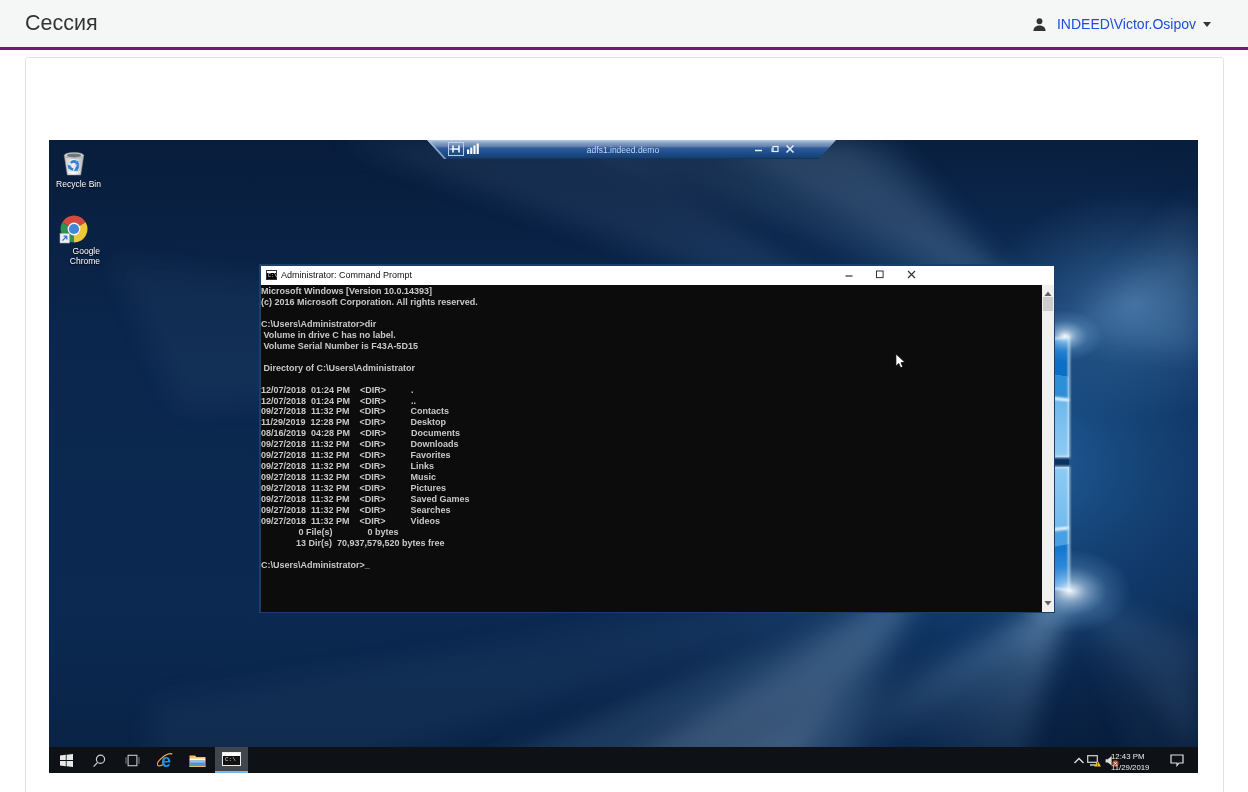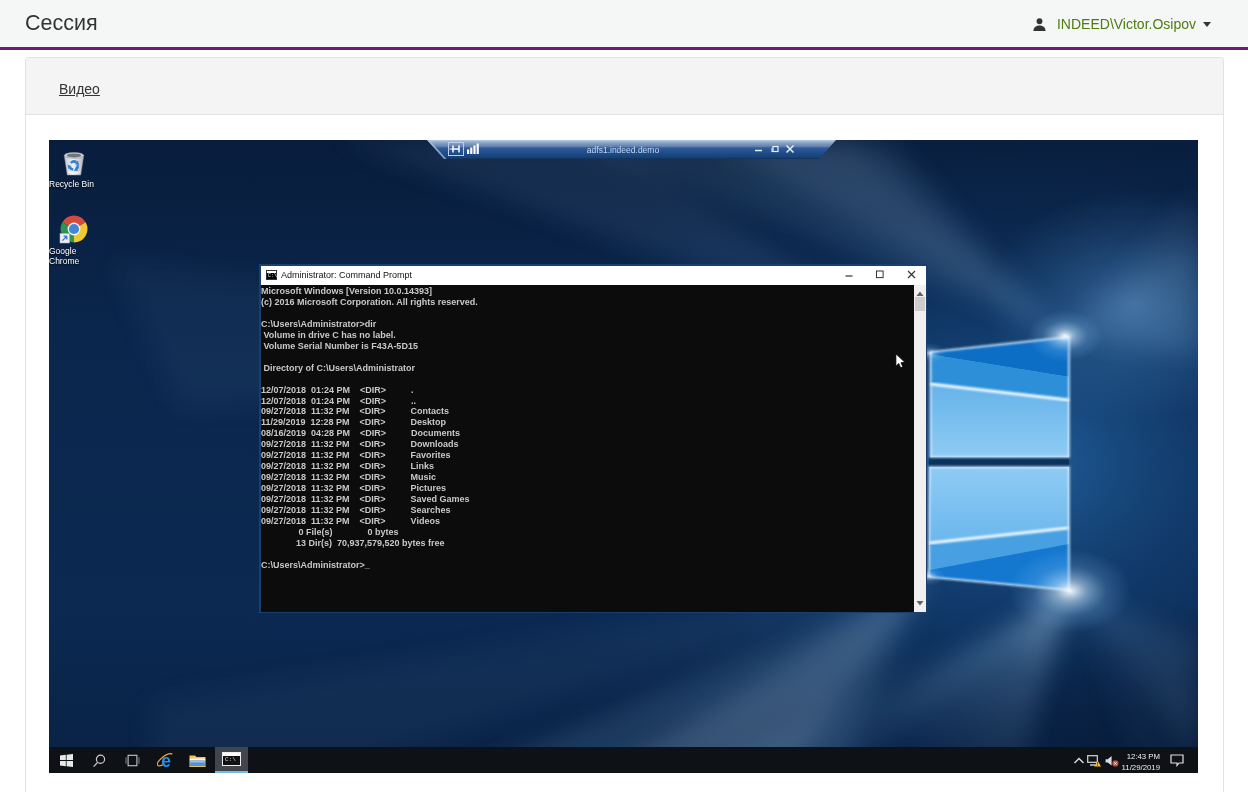--- a/index.html
+++ b/index.html
@@ -1,60 +1,57 @@
 <!DOCTYPE html>
 <html><head>
 <meta charset="utf-8">
 <style>
 * { margin:0; padding:0; box-sizing:border-box; }
 html,body { width:1248px; height:792px; background:#fff; font-family:"Liberation Sans", sans-serif; overflow:hidden; }
 .topbar { position:absolute; left:0; top:0; width:1248px; height:50px; background:#f5f6f6; border-bottom:3px solid #701a75; }
 .topbar .title { position:absolute; left:25px; top:11px; font-size:21.5px; color:#333; }
-.user { position:absolute; right:37px; top:16px; font-size:14px; color:#4d7c0f; }
+.user { position:absolute; right:37px; top:16px; font-size:14px; color:#1d4ed8; }
 .user svg { vertical-align:-3px; }
 .caret { display:inline-block; width:0; height:0; border-left:4px solid transparent; border-right:4px solid transparent; border-top:5px solid #333; margin-left:7px; vertical-align:2px; }
 .card { position:absolute; left:25px; top:57px; width:1199px; height:900px; background:#fff; border:1px solid #e3e3e3; border-radius:3px; }
 .card-header { height:57px; background:#f4f4f4; border-bottom:1px solid #e3e3e3; border-radius:3px 3px 0 0; }
 .card-header a { position:absolute; left:33px; top:23px; font-size:14px; color:#333; text-decoration:underline; }
 .desktop { position:absolute; left:23px; top:82px; width:1149px; height:633px; background:#0b2950; overflow:hidden;padding-left:25px; }
 .desktop > * { position:absolute; }
 
 
-.cmd { left:210px; top:124px; width:668px; height:349px; background:#0c0c0c; border:1px solid #1a3f6e; border-top:2px solid #1a3f6e; border-left:2px solid #1a3f6e; }
+.cmd { left:210px; top:124px; width:796px; height:349px; background:#0c0c0c; border:1px solid #1a3f6e; border-top:2px solid #1a3f6e; border-left:2px solid #1a3f6e; }
 .cmd-title { position:absolute; left:0; top:0; width:100%; height:19px; background:#fff; }
 .cmd-title .ttext { position:absolute; left:20px; top:4px; font-size:9px; color:#111; }
 .cmd-ico { position:absolute; left:5px; top:4px; width:11px; height:10px; background:#000; border:1px solid #333; }
 .cmd-ico::before { content:""; position:absolute; left:0; top:0; width:100%; height:2px; background:#fff; }
 .cmd-ico::after { content:"C:\\"; position:absolute; left:1px; top:2px; font-size:5px; color:#fff; font-family:"Liberation Mono",monospace; }
 pre.console { position:absolute; left:0px; top:20px; will-change:transform; font-family:Liberation Sans, sans-serif; font-size:9px; font-weight:bold; line-height:10.95px; letter-spacing:0; color:#c8c8c8; }
 .scrollbar { position:absolute; right:0; top:19px; bottom:0; width:12px; background:#f0f0f0; }
 .scrollbar .thumb { position:absolute; left:1px; top:12px; width:10px; height:14px; background:#cdcdcd; }
 
 
 .taskbar { left:0; top:607px; width:1149px; height:26px; background:#0e1116; }
 
 
-.dlabel { position:absolute; color:#fff; font-size:8.5px; text-align:left; text-shadow:0 1px 1.5px rgba(0,0,0,.85); line-height:9.6px; will-change:transform; }
+.dlabel { position:absolute; color:#fff; font-size:8.5px; text-align:right; text-shadow:0 1px 1.5px rgba(0,0,0,.85); line-height:9.6px; will-change:transform; }
 </style>
 </head>
 <body>
 <div class="topbar">
   <div class="title">Сессия</div>
   <div class="user">
     <svg width="15" height="15" viewBox="0 0 16 16" style="margin-right:6px">
         <circle cx="8" cy="4.5" r="3.1" fill="#333"></circle>
         <path d="M1.5 15 C1.5 10.5 5 9 8 9 C11 9 14.5 10.5 14.5 15 Z" fill="#333"></path>
       </svg>
     INDEED\Victor.Osipov<span class="caret"></span>
   </div>
 </div>
 <div class="card">
-  <div class="card-header">
-      <a href="#">Видео</a>
-    </div>
   <div class="desktop">
     <svg id="wall" width="1149" height="633" viewBox="0 0 1149 633" style="left:0;top:0">
       <defs>
         <linearGradient id="base" x1="0" y1="0" x2="0" y2="1">
           <stop offset="0" stop-color="#081d3c"></stop>
           <stop offset="0.35" stop-color="#0b274e"></stop>
           <stop offset="0.75" stop-color="#0b2951"></stop>
           <stop offset="1" stop-color="#092244"></stop>
         </linearGradient>
         <radialGradient id="glow1" cx="0.5" cy="0.5" r="0.5">
@@ -268,21 +265,21 @@
         <rect x="0.7" y="0.7" width="9.6" height="6.6" fill="none" stroke="#d6d6d6" stroke-width="1.2"></rect>
         <path d="M3 10 h5.4" stroke="#d6d6d6" stroke-width="1.4"></path>
         <polygon points="10.6,5.4 14,11.4 7.2,11.4" fill="#f8c22a"></polygon>
         <text x="10.6" y="10.9" font-size="5" fill="#333" text-anchor="middle" font-weight="bold">!</text>
       </svg>
       <svg width="15" height="12" viewBox="0 0 15 12" style="position:absolute;left:1056px;top:8px">
         <polygon points="0.6,4.2 2.8,4.2 6.6,1 6.6,10.6 2.8,7.6 0.6,7.6" fill="#dcdcdc"></polygon>
         <circle cx="10.4" cy="8.4" r="3.1" fill="#d04438"></circle>
         <path d="M9.2 7.2 L11.6 9.6 M11.6 7.2 L9.2 9.6" stroke="#fff" stroke-width="0.9"></path>
       </svg>
-      <div style="position:absolute;left:1062px;top:4px;width:49px;text-align:right;color:#ececec;font-size:7.8px;line-height:11.3px;will-change:transform;">12:43 PM<br>11/29/2019</div>
+      <div style="position:absolute;left:1062px;top:4px;width:49px;color:#ececec;font-size:7.8px;line-height:11.3px;will-change:transform;">12:43 PM<br>11/29/2019</div>
       <svg width="14" height="13" viewBox="0 0 14 13" style="position:absolute;left:1121px;top:7px">
         <path d="M1 1 H13 V9 H9 L7 11.5 L7 9 H1 Z" fill="none" stroke="#e0e0e0" stroke-width="1.2"></path>
       </svg>
     </div>
     <div class="cmd">
       <div class="cmd-title">
         <div class="cmd-ico"></div>
         <div class="ttext">Administrator: Command Prompt</div>
         <svg width="668" height="19" viewBox="0 0 668 19" style="position:absolute;left:0;top:0">
           <g stroke="#333" fill="none">

